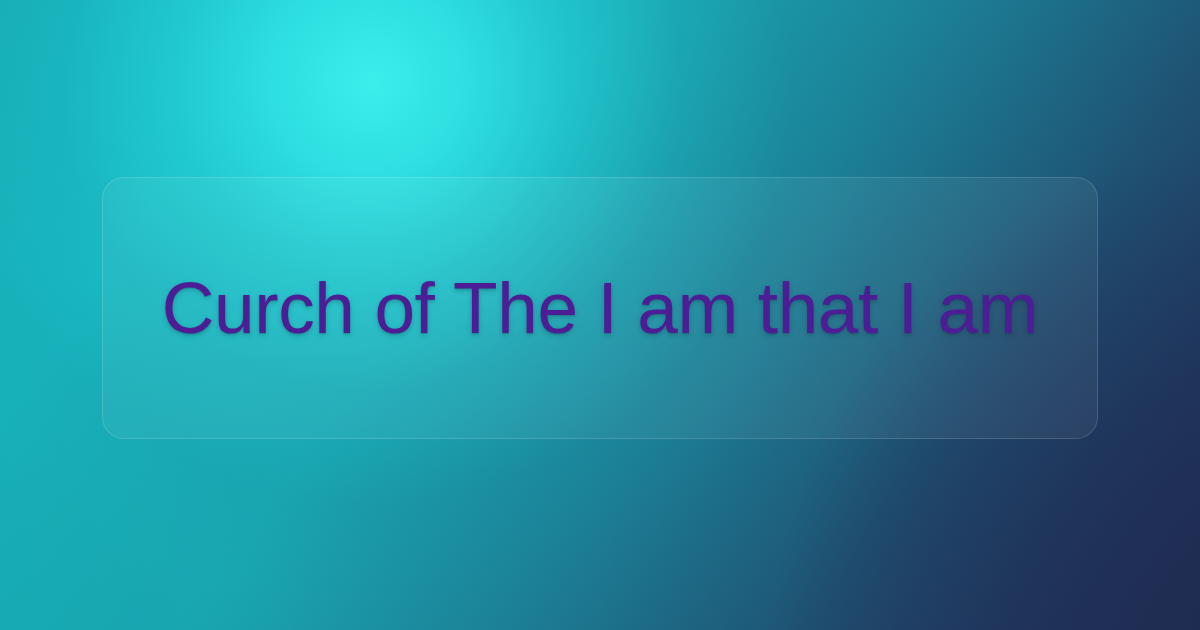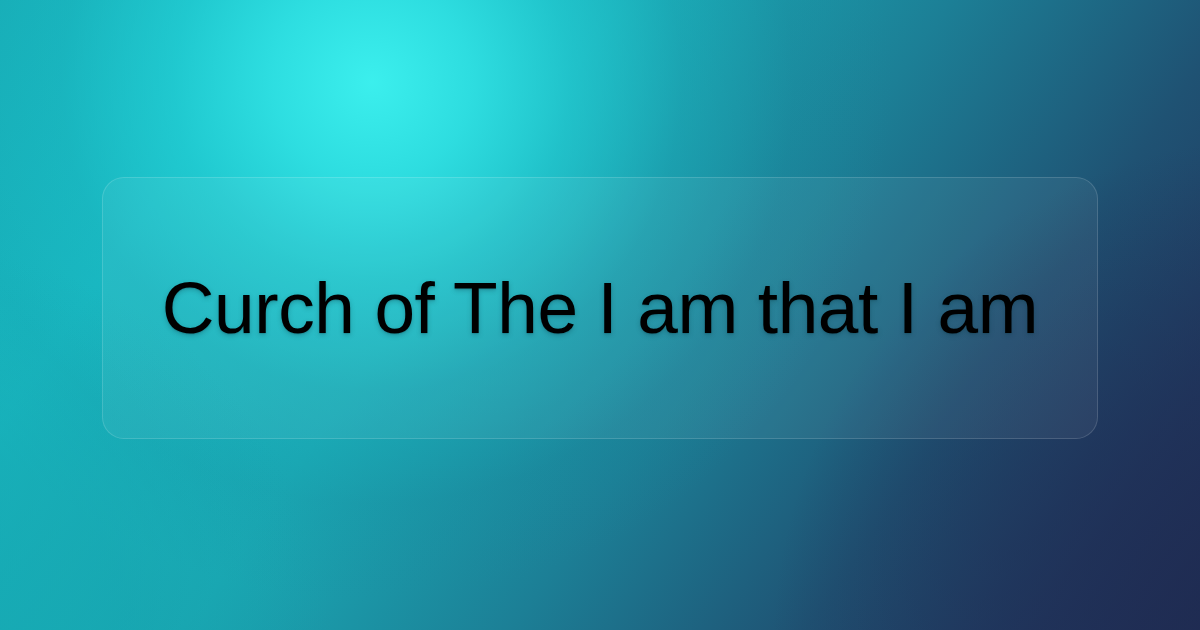--- a/index.html
+++ b/index.html
@@ -93,21 +93,21 @@
     padding: 0 46px;
     position: relative;
     margin-top: -14px;
   }
 
   .title-text {
     font-size: 73px;
     line-height: 1.12;
     font-weight: 400;
     text-align: center;
-    color: #000000;
+    color: #4c1d95;
     letter-spacing: -0.4px;
     text-shadow: 0 2px 5px rgba(10, 50, 62, 0.28),
                  0 1px 1px rgba(10, 50, 62, 0.18);
     max-width: 100%;
     word-wrap: break-word;
   }
 </style>
 </head>
 <body>
 

